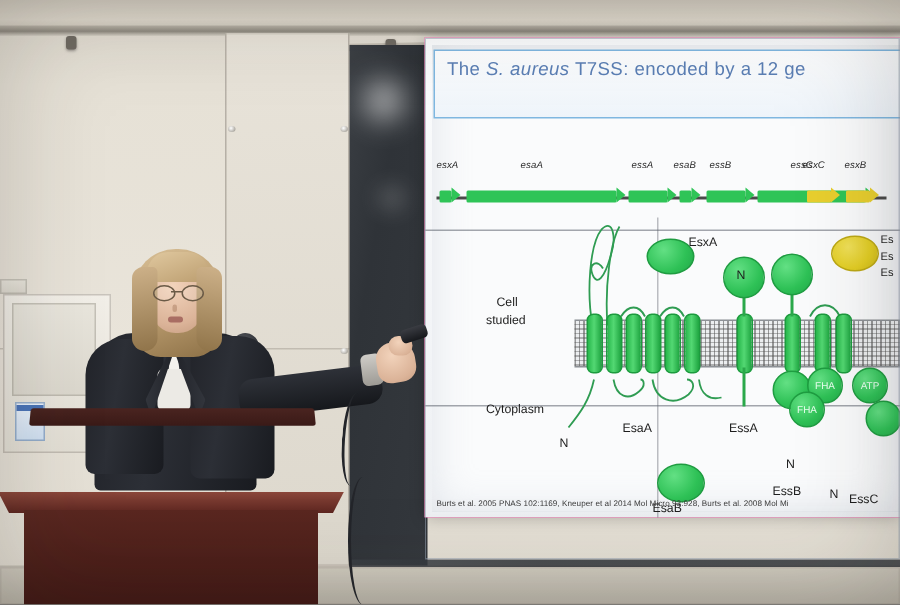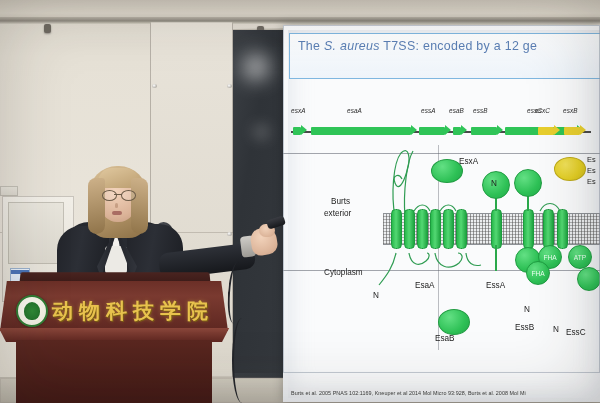--- a/index.html
+++ b/index.html
@@ -24,21 +24,21 @@
         background:radial-gradient(circle at 40% 35%,#fff,#8d887e);}
 
   
   .dark-col{position:absolute;background:linear-gradient(100deg,#3b3f44 0%,#2f3338 35%,#34383d 100%);}
   .glare{position:absolute;border-radius:50%;filter:blur(9px);
         background:radial-gradient(circle,rgba(255,255,255,.80),rgba(255,255,255,0) 68%);}
   .glare2{position:absolute;border-radius:50%;filter:blur(7px);
         background:radial-gradient(circle,rgba(255,255,255,.33),rgba(255,255,255,0) 70%);}
 
   
-  #screen{position:absolute;left:283px;top:25px;width:317px;height:377px;
+  #screen{position:absolute;left:283px;top:25px;width:317px;height:320px;
           background:#ec4899;overflow:hidden;
           box-shadow:0 0 10px rgba(0,0,0,.25);}
   .slide{position:absolute;inset:0;background:linear-gradient(160deg,#fbfcfd 0%,#f1f3f6 55%,#e9ecef 100%);}
   .slide-inner{position:absolute;left:5px;top:5px;right:0px;bottom:4px;background:#fafbfc;
           box-shadow:inset 0 0 26px rgba(170,180,195,.32);}
 
   .title-box{position:absolute;left:6px;top:8px;right:-4px;height:44px;
           border:1px solid #7fb7e0;background:linear-gradient(180deg,#fdfeff,#eef4fa);}
   .title-txt{position:absolute;left:8px;top:4px;right:2px;
           color:#5b7fb5;font-size:12.4px;line-height:17px;letter-spacing:.3px;
@@ -273,22 +273,22 @@
         </div>
       <div class="fha" style="left:285px;top:100px;width:22px;height:22px;">
           <span>ATP</span>
         </div>
       <div class="blob" style="left:294px;top:122px;width:22px;height:22px;"></div>
 
       <div class="blob" style="left:148px;top:14px;width:30px;height:22px;"></div>
       <div class="blob yellow" style="left:271px;top:12px;width:30px;height:22px;"></div>
       <div class="blob" style="left:155px;top:164px;width:30px;height:24px;"></div>
 
-      <div class="dlabel" style="left:48px;top:52px;">Burts</div>
-      <div class="dlabel" style="left:41px;top:64px;">exterior</div>
+      <div class="dlabel" style="left:48px;top:52px;">Cell</div>
+      <div class="dlabel" style="left:41px;top:64px;">studied</div>
       <div class="dlabel" style="left:41px;top:123px;">Cytoplasm</div>
 
       <div class="dlabel" style="left:176px;top:12px;">EsxA</div>
       <div class="dlabel" style="left:132px;top:136px;">EsaA</div>
       <div class="dlabel" style="left:152px;top:189px;">EsaB</div>
       <div class="dlabel" style="left:203px;top:136px;">EssA</div>
       <div class="dlabel" style="left:232px;top:178px;">EssB</div>
       <div class="dlabel" style="left:283px;top:183px;">EssC</div>
 
       <div class="dlabel" style="left:90px;top:146px;">N</div>
@@ -366,24 +366,20 @@
     <div class="s-part skin" style="left:196px;top:68px;width:26px;height:27px;border-radius:11px 12px 10px 9px;
          transform:rotate(-9deg);"></div>
     <div class="s-part skin" style="left:204px;top:64px;width:16px;height:13px;border-radius:7px;"></div>
 
     <div class="s-part" style="left:212px;top:58px;width:18px;height:9px;border-radius:3px;
          background:linear-gradient(180deg,#3a3c42,#17191d);transform:rotate(-18deg);"></div>
   </div>
 
   <div id="lectern">
     <div class="lec-top"></div>
-    <div class="lec-face">
-      <div class="lec-logo"></div>
-      <div class="lec-text">动物科技学院</div>
-    </div>
     <div class="lec-band"></div>
     <div class="lec-base"></div>
   </div>
 
   <div class="cable" style="left:232px;top:318px;width:18px;height:85px;"></div>
   <div class="cable" style="left:228px;top:262px;width:14px;height:62px;transform:rotate(4deg);"></div>
 
   <div class="vig"></div>
 </div>
 

